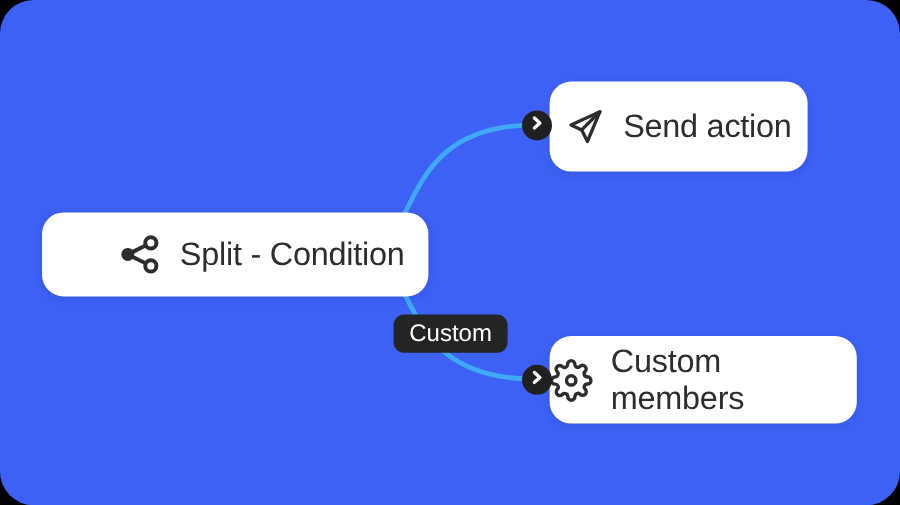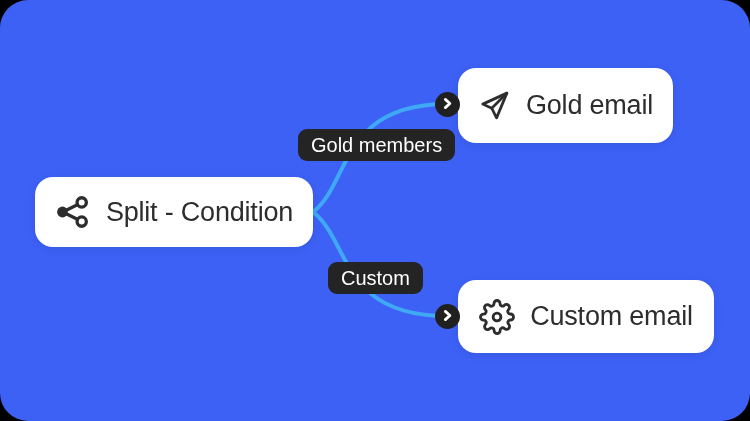--- a/index.html
+++ b/index.html
@@ -12,21 +12,21 @@
   }
   .edges{position:absolute;left:0;top:0;width:750px;height:421px;}
   .node{
     position:absolute;background:#ffffff;border-radius:18px;
     display:flex;align-items:center;justify-content:center;gap:15px;
     color:#2D2D2D;font-size:27px;letter-spacing:-0.2px;
     box-shadow:0 2px 8px rgba(10,20,80,0.10);
     cursor:pointer;
   }
   .node .icon{display:flex;align-items:center;justify-content:center;}
-  .node-split{left:35px;top:177px;width:278px;height:70px;}
+  .node-split{left:35px;top:177px;width:278px;height:70px;padding-left:44px;}
   .node-send{left:458px;top:68px;width:215px;height:75px;}
   .node-custom{left:458px;top:280px;width:256px;height:73px;}
   .edge-badge{
     position:absolute;height:32px;background:#242424;border-radius:9px;
     color:#ffffff;font-size:20px;display:inline-flex;align-items:center;
     padding:0 13px;white-space:nowrap;cursor:pointer;
   }
   .badge-gold{left:298px;top:129px;}
   .badge-others{left:328px;top:262px;}
   .port{
@@ -40,23 +40,20 @@
 </head>
 <body>
 
 <div class="canvas">
 
   <svg class="edges" viewBox="0 0 750 421">
     <path d="M 313 212 C 350 184 340 104 447 104" fill="none" stroke-width="4" stroke-linecap="round" stroke="#3FA9F5"></path>
     <path d="M 313 212 C 350 240 340 316 447 316" fill="none" stroke-width="4" stroke-linecap="round" stroke="#3FA9F5"></path>
   </svg>
 
-  <div class="edge-badge badge-gold">
-    <span>Gold members</span>
-  </div>
   <div class="edge-badge badge-others">
     <span>Custom</span>
   </div>
 
   <div class="node node-split">
     <span class="icon">
       <svg width="36" height="36" viewBox="0 0 24 24" fill="none">
         <circle cx="5" cy="12" r="3.6" fill="#2D2D2D"></circle>
         <circle cx="17.8" cy="5.6" r="3.1" stroke="#2D2D2D" stroke-width="2.2"></circle>
         <circle cx="17.8" cy="18.4" r="3.1" stroke="#2D2D2D" stroke-width="2.2"></circle>
@@ -66,31 +63,31 @@
     <span>Split - Condition</span>
   </div>
 
   <div class="node node-send">
     <span class="icon">
       <svg width="33" height="33" viewBox="0 0 24 24" fill="none" stroke="#2D2D2D" stroke-width="2" stroke-linejoin="round" stroke-linecap="round">
         <path d="M21 3 L3.5 11 L10 14 L13.5 21 Z"></path>
         <path d="M21 3 L10 14"></path>
       </svg>
     </span>
-    <span>Gold email</span>
+    <span>Send action</span>
   </div>
 
   <div class="node node-custom">
     <span class="icon">
       <svg width="36" height="36" viewBox="0 0 24 24" fill="none" stroke="#2D2D2D" stroke-width="1.9" stroke-linejoin="round" stroke-linecap="round">
         <circle cx="12" cy="12" r="2.6"></circle>
         <path d="M19.4 15a1.65 1.65 0 0 0 .33 1.82l.06.06a2 2 0 0 1 0 2.83 2 2 0 0 1-2.83 0l-.06-.06a1.65 1.65 0 0 0-1.82-.33 1.65 1.65 0 0 0-1 1.51V21a2 2 0 0 1-2 2 2 2 0 0 1-2-2v-.09A1.65 1.65 0 0 0 9 19.4a1.65 1.65 0 0 0-1.82.33l-.06.06a2 2 0 0 1-2.83 0 2 2 0 0 1 0-2.83l.06-.06a1.65 1.65 0 0 0 .33-1.82 1.65 1.65 0 0 0-1.51-1H3a2 2 0 0 1-2-2 2 2 0 0 1 2-2h.09A1.65 1.65 0 0 0 4.6 9a1.65 1.65 0 0 0-.33-1.82l-.06-.06a2 2 0 0 1 0-2.83 2 2 0 0 1 2.83 0l.06.06a1.65 1.65 0 0 0 1.82.33H9a1.65 1.65 0 0 0 1-1.51V3a2 2 0 0 1 2-2 2 2 0 0 1 2 2v.09a1.65 1.65 0 0 0 1 1.51 1.65 1.65 0 0 0 1.82-.33l.06-.06a2 2 0 0 1 2.83 0 2 2 0 0 1 0 2.83l-.06.06a1.65 1.65 0 0 0-.33 1.82V9a1.65 1.65 0 0 0 1.51 1H21a2 2 0 0 1 2 2 2 2 0 0 1-2 2h-.09a1.65 1.65 0 0 0-1.51 1z"></path>
       </svg>
     </span>
-    <span>Custom email</span>
+    <span>Custom members</span>
   </div>
 
   <div class="port port-send">
     <span class="icon">
       <svg width="13" height="13" viewBox="0 0 12 12" fill="none" stroke="#FFFFFF" stroke-width="2.6" stroke-linecap="round" stroke-linejoin="round">
         <polyline points="4,2.2 8.2,6 4,9.8"></polyline>
       </svg>
     </span>
   </div>
   <div class="port port-custom">

